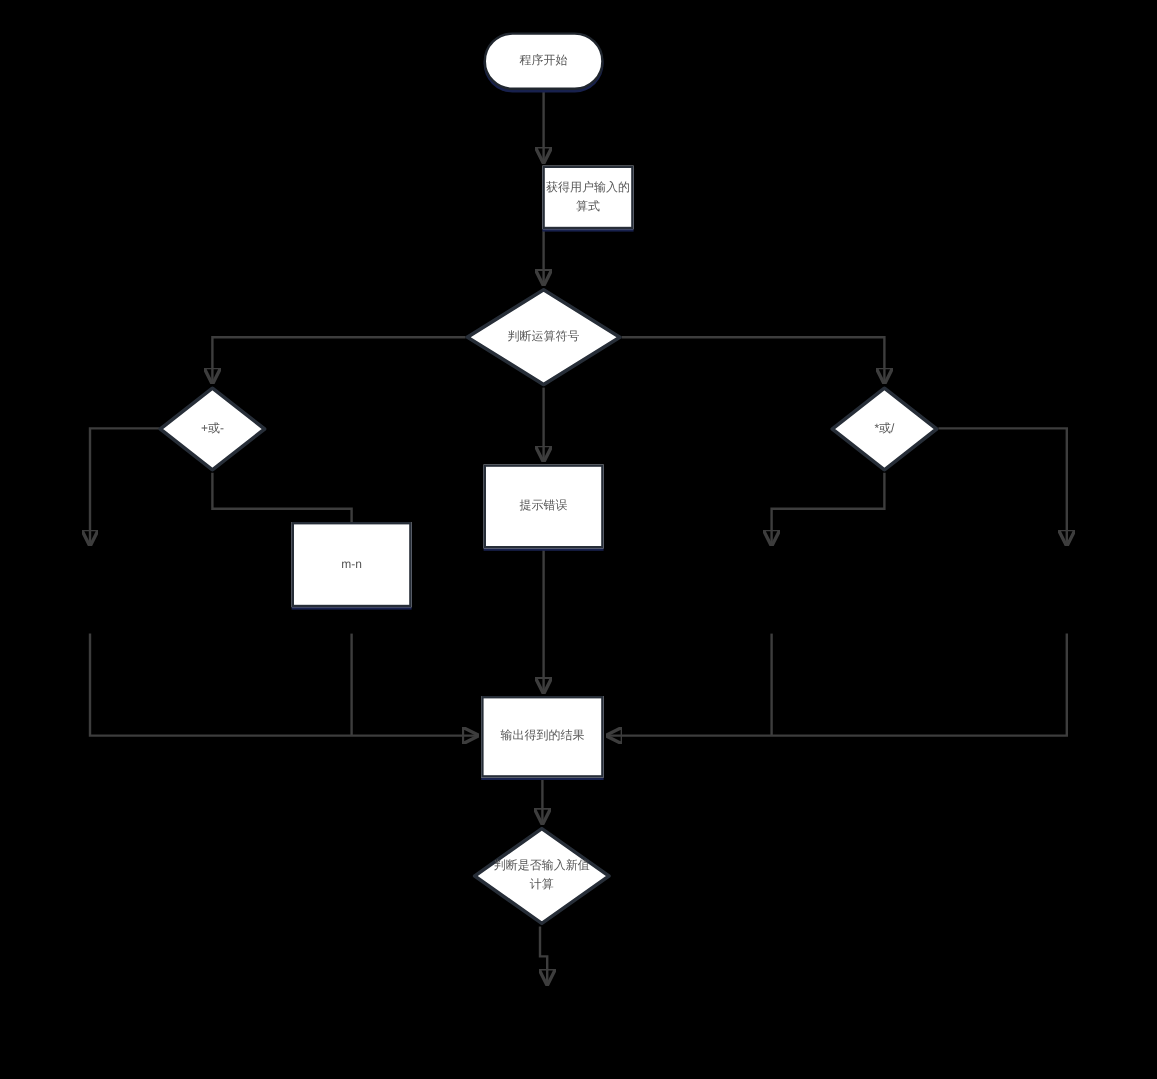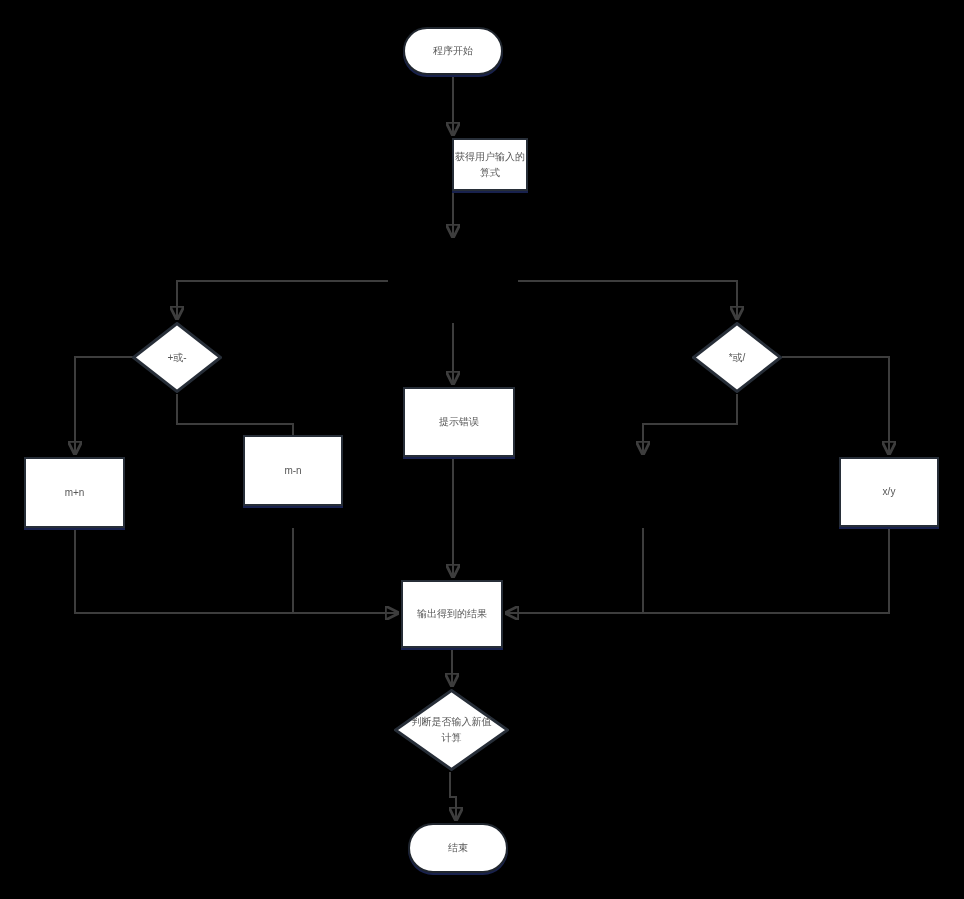--- a/index.html
+++ b/index.html
@@ -63,60 +63,57 @@
   </svg>
 
   <div class="node terminator" style="left:403px;top:27px;width:100px;height:48px;border-radius:24px;">
     <span class="lbl">程序开始</span>
   </div>
 
   <div class="node rect" style="left:404px;top:138px;width:76px;height:53px;margin-left:48px;">
     <span class="lbl" style="max-width:70px;">获得用户输入的算式</span>
   </div>
 
+  <div class="node diamond" style="left:388px;top:240px;width:130px;height:82px;">
+    <svg width="130" height="82">
+      <polygon points="65,1.5 128.5,41 65,80.5 1.5,41"></polygon>
+    </svg>
+    <span class="lbl">判断运算符号</span>
+  </div>
 
   <div class="node diamond" style="left:132px;top:322px;width:90px;height:71px;">
     <svg width="90" height="71">
       <polygon points="45,1.5 88.5,35.5 45,69.5 1.5,35.5"></polygon>
     </svg>
     <span class="lbl">+或-</span>
   </div>
 
   <div class="node diamond" style="left:692px;top:322px;width:90px;height:71px;">
     <svg width="90" height="71">
       <polygon points="45,1.5 88.5,35.5 45,69.5 1.5,35.5"></polygon>
     </svg>
     <span class="lbl">*或/</span>
   </div>
 
-  <div class="node rect" style="left:403px;top:387px;width:112px;height:70px;">
+  <div class="node rect" style="left:403px;top:387px;width:100px;height:70px;">
     <span class="lbl">提示错误</span>
   </div>
 
-  <div class="node rect" style="left:24px;top:457px;width:101px;height:71px;">
-    <span class="lbl">m+n</span>
-  </div>
 
   <div class="node rect" style="left:243px;top:435px;width:100px;height:71px;">
     <span class="lbl">m-n</span>
   </div>
 
 
-  <div class="node rect" style="left:839px;top:457px;width:100px;height:70px;">
-    <span class="lbl">x/y</span>
-  </div>
 
   <div class="node rect" style="left:401px;top:580px;width:102px;height:68px;">
     <span class="lbl" style="max-width:82px;">输出得到的结果</span>
   </div>
 
   <div class="node diamond" style="left:394px;top:689px;width:115px;height:82px;">
     <svg width="115" height="82">
       <polygon points="57.5,1.5 113.5,41 57.5,80.5 1.5,41"></polygon>
     </svg>
     <span class="lbl" style="max-width:80px;">判断是否输入新值计算</span>
   </div>
 
-  <div class="node terminator" style="left:408px;top:823px;width:100px;height:50px;border-radius:25px;">
-    <span class="lbl">结束</span>
-  </div>
 
 </div>
 
 </body></html>

